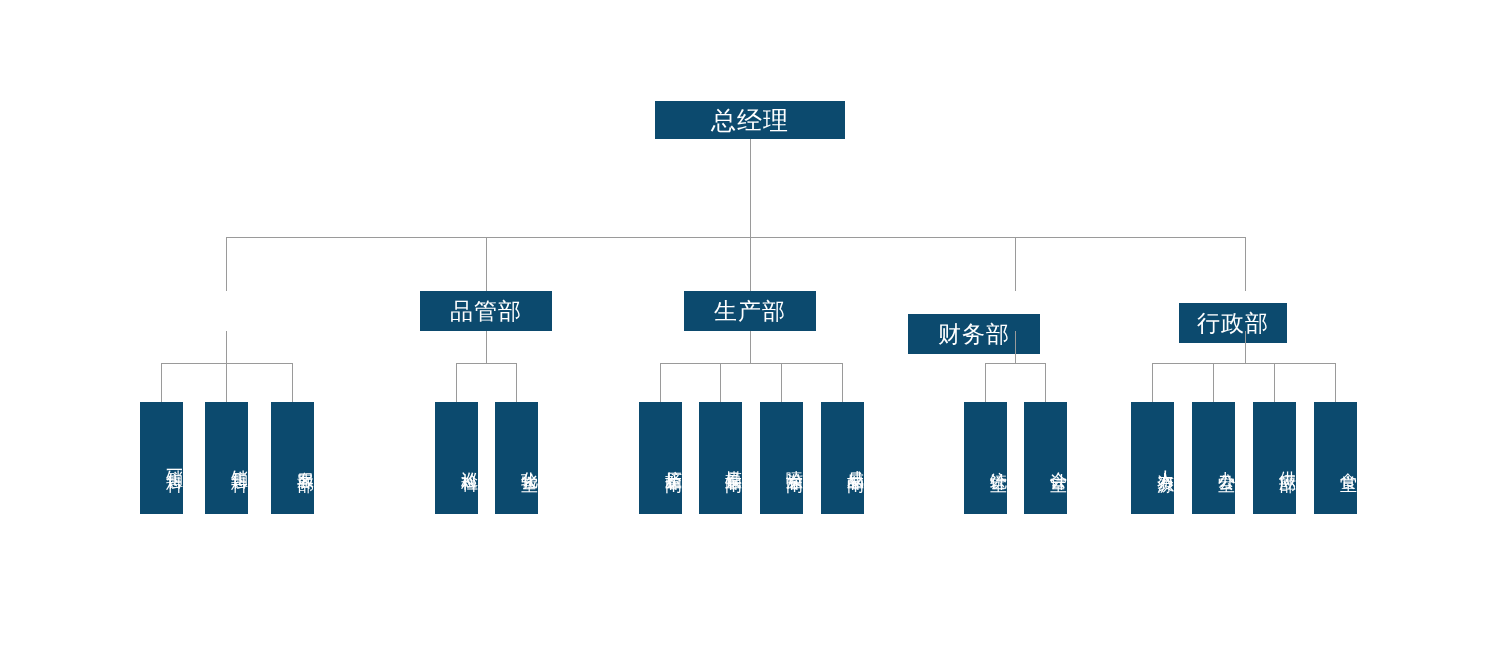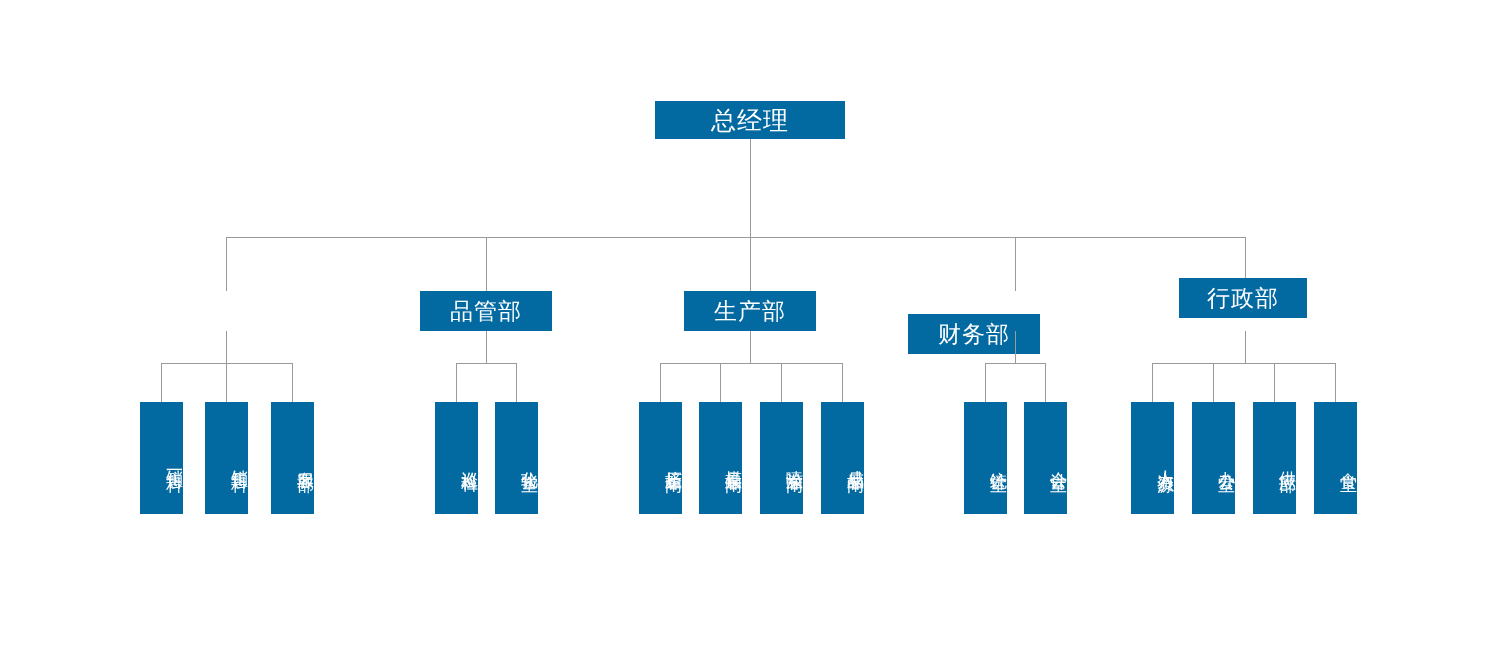--- a/index.html
+++ b/index.html
@@ -24,21 +24,21 @@
   .line {
     position: absolute;
     background: #9a9a9a;
   }
   .line-v { width: 1px; }
   .line-h { height: 1px; }
 
   
   .node {
     position: absolute;
-    background: #0369a1;
+    background: #0c4a6e;
     color: #ffffff;
     box-sizing: border-box;
     display: flex;
     align-items: center;
     justify-content: center;
     letter-spacing: 1px;
   }
   .node.level-1 {
     font-size: 25px;
   }
@@ -81,21 +81,21 @@
   </div>
 
   <div class="node level-2" style="left:420px; top:291px; width:132px; height:40px;">
     <span>品管部</span>
   </div>
 
   <div class="node level-2" style="left:908px; top:291px; width:132px; height:40px;margin-top:23px;">
     <span>财务部</span>
   </div>
 
-  <div class="node level-2" style="left:1179px; top:278px; width:128px; height:40px;">
+  <div class="node level-2" style="left:1179px; top:303px; width:108px; height:40px;">
     <span>行政部</span>
   </div>
 
   <div class="line line-v" style="left:226px; top:331px; width:1px; height:32px;"></div>
   <div class="line line-h" style="left:161px; top:363px; width:131px; height:1px;"></div>
   <div class="line line-v" style="left:161px; top:363px; width:1px; height:39px;"></div>
   <div class="line line-v" style="left:226px; top:363px; width:1px; height:39px;"></div>
   <div class="line line-v" style="left:292px; top:363px; width:1px; height:39px;"></div>
 
   <div class="node level-3" style="left:140px; top:402px; width:43px; height:112px;">

